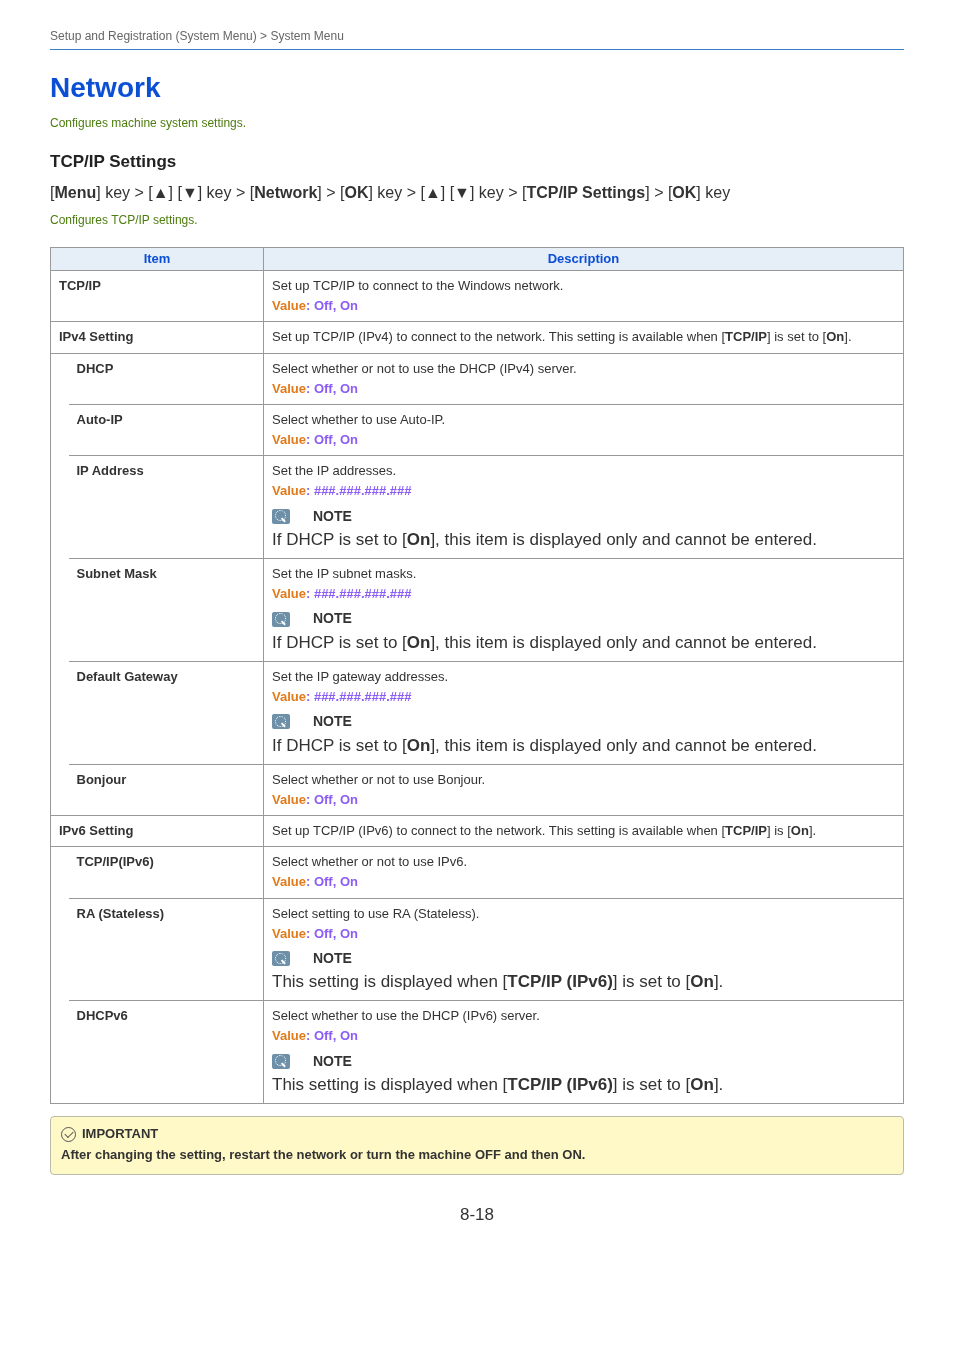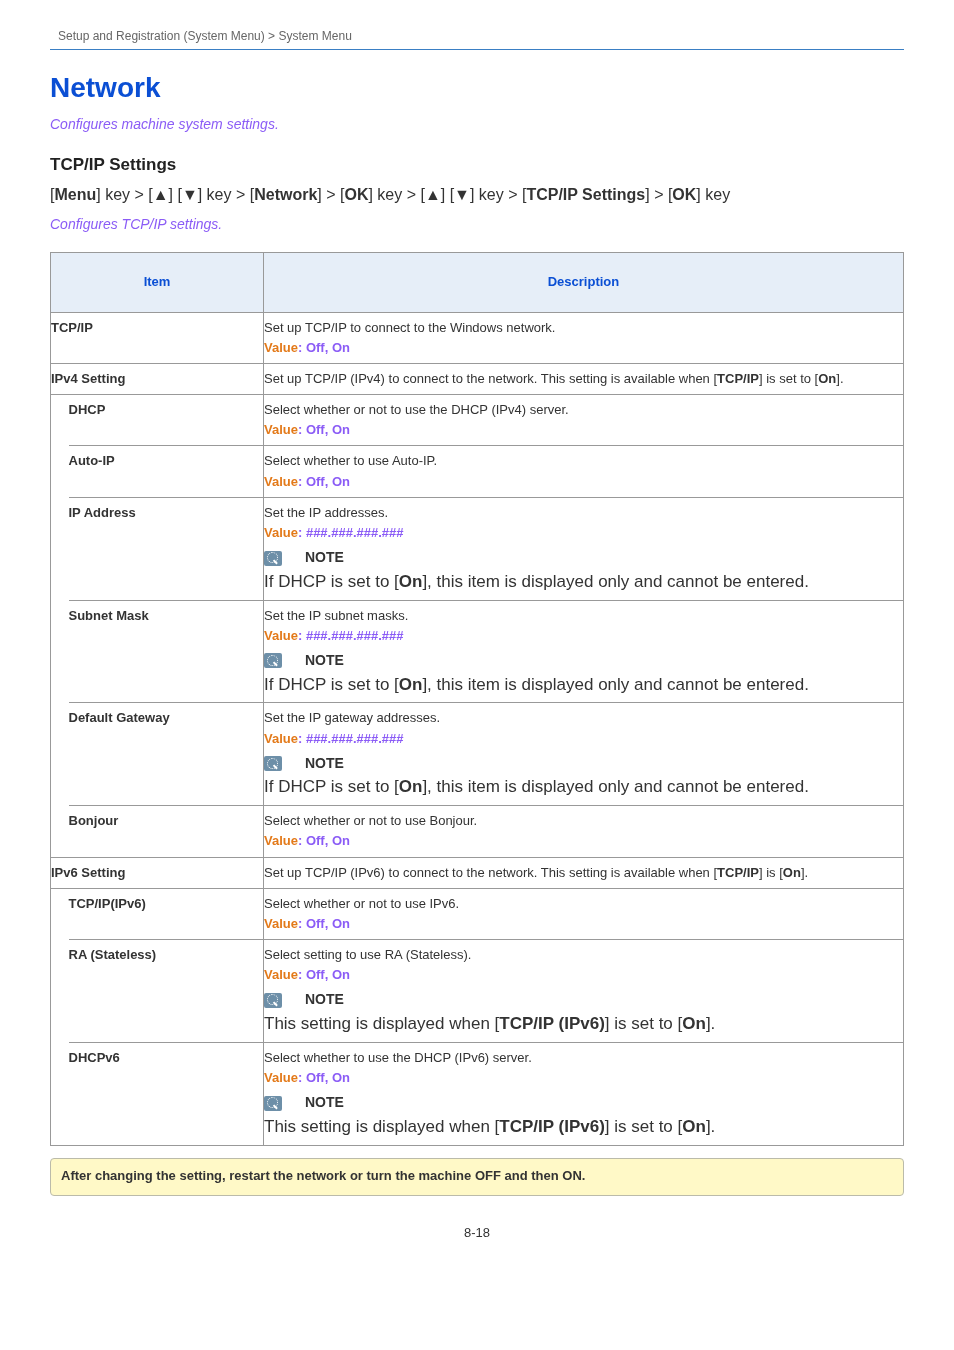--- a/index.html
+++ b/index.html
@@ -9,38 +9,36 @@
       color: #333;
       background: #fff;
       width: 954px;
       padding: 28px 50px 30px 50px;
       line-height: 1.4;
     }
     .breadcrumb {
       color: #666;
       font-size: 12px;
       margin-bottom: 4px;
-      margin-left: 8px;
     }
     .hr-blue {
       border: none;
       border-top: 1.5px solid #3a7fc4;
       margin-bottom: 18px;
     }
     h1.title {
       color: #0b4fd4;
       font-size: 28px;
       font-weight: bold;
       margin-bottom: 8px;
     }
     .body-text {
-      font-size: 14px;
+      font-size: 12px;
       margin-bottom: 18px;
-      color: #8b5cf6;
-      font-style: italic;
+      color: #4d7c0f;
     }
     h2.subheading {
       font-size: 17px;
       font-weight: bold;
       color: #222;
       margin-bottom: 8px;
     }
     .nav-path {
       font-size: 16px;
       margin-bottom: 8px;
@@ -50,27 +48,27 @@
       width: 100%;
       border-collapse: collapse;
       margin-top: 6px;
       margin-bottom: 12px;
     }
     table.settings th {
       background: #e6eef8;
       color: #0b4fd4;
       font-weight: bold;
       font-size: 13px;
-      padding: 20px 8px;
+      padding: 2px 8px;
       border: 1px solid #999;
       text-align: center;
     }
     table.settings td {
       border: 1px solid #999;
-      padding: 6px 0;
+      padding: 6px 8px;
       vertical-align: top;
       font-size: 13px;
       background: #fff;
     }
     table.settings td.indent-col {
       width: 18px;
       border-right: none;
       background: #fff;
     }
     table.settings td.label-col {
@@ -152,21 +150,21 @@
       content: "";
       position: absolute;
       width: 7px; height: 4px;
       border-left: 1.8px solid #555;
       border-bottom: 1.8px solid #555;
       transform: rotate(-45deg);
       top: 3px; left: 3px;
     }
     .page-num {
       text-align: center;
-      font-size: 13px;
+      font-size: 17px;
       margin-top: 28px;
       color: #333;
     }
   </style>
 </head>
 <body>
 
 <div class="breadcrumb">Setup and Registration (System Menu) &gt; System Menu</div>
 <hr class="hr-blue">
 
@@ -305,16 +303,20 @@
             <span class="note-label">NOTE</span>
           </div>
         <div class="note-text"><span>This setting is displayed when [</span><span class="b">TCP/IP (IPv6)</span><span>] is set to [</span><span class="b">On</span><span>].</span></div>
       </td>
     </tr>
 
   </tbody>
 </table>
 
 <div class="important-box">
+  <div class="important-head">
+    <span class="imp-icon"></span>
+    <span>IMPORTANT</span>
+  </div>
   <div style="font-weight:bold;font-size:13px">After changing the setting, restart the network or turn the machine OFF and then ON.</div>
 </div>
 
 <div class="page-num">8-18</div>
 
 </body></html>

